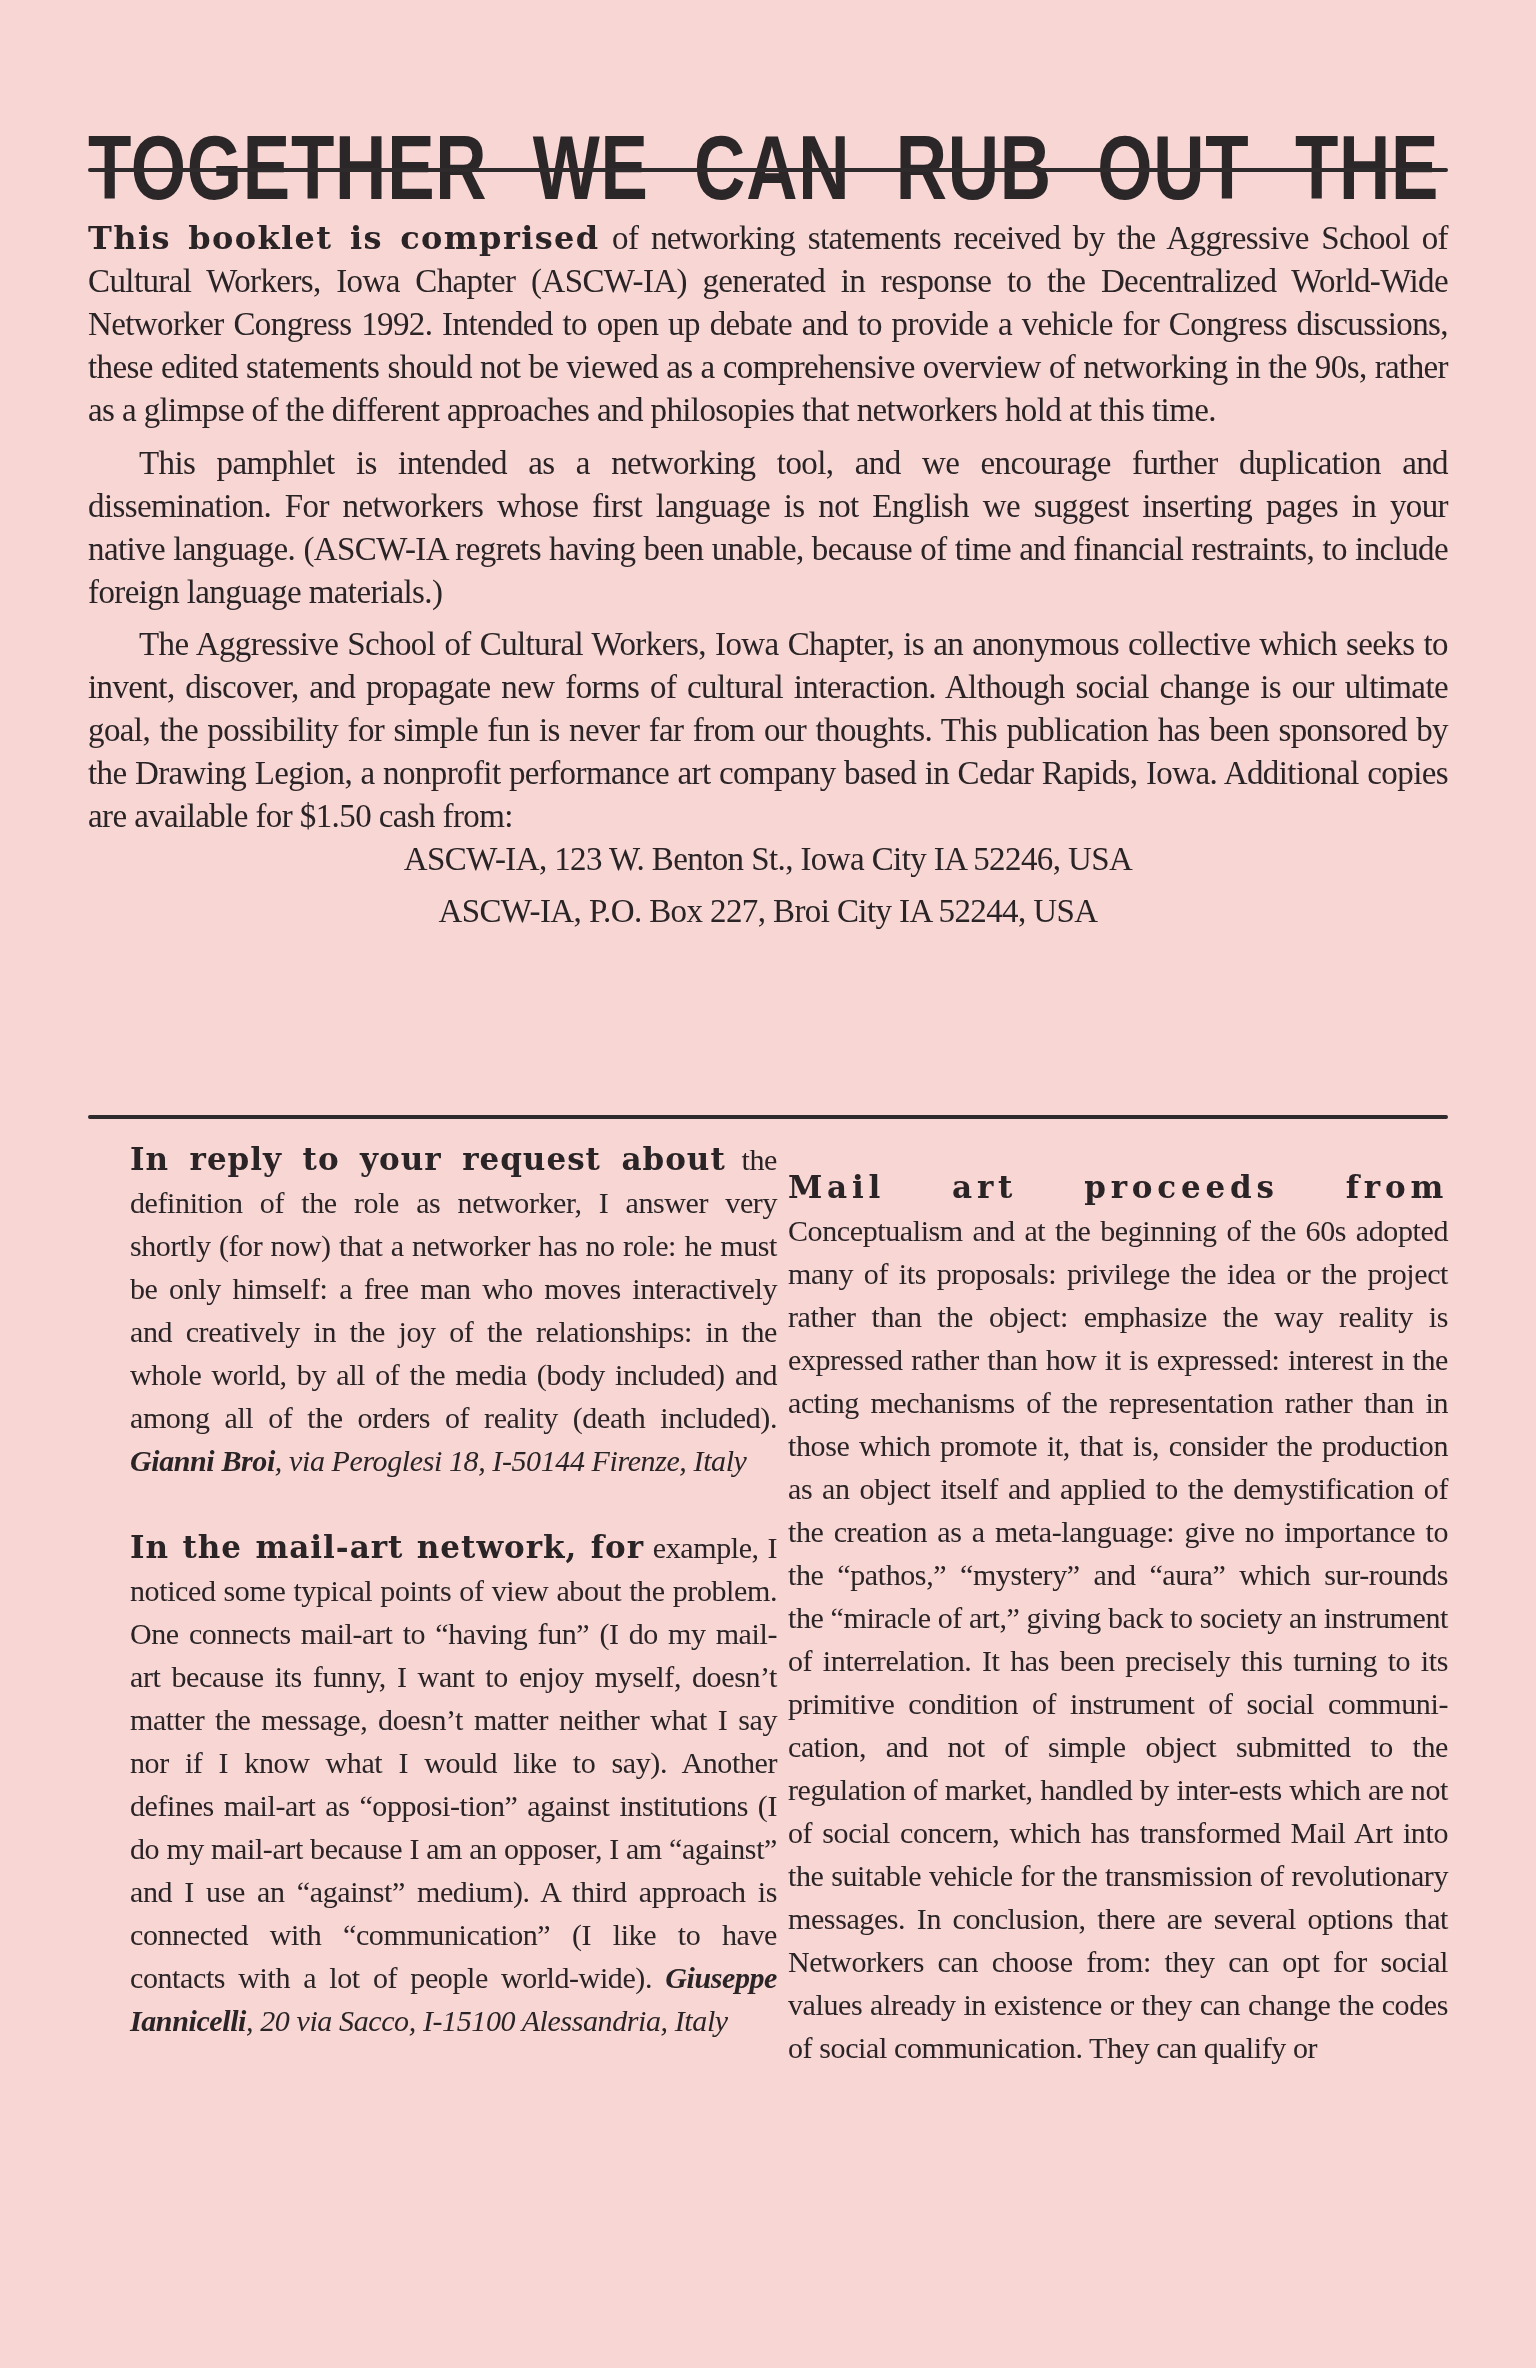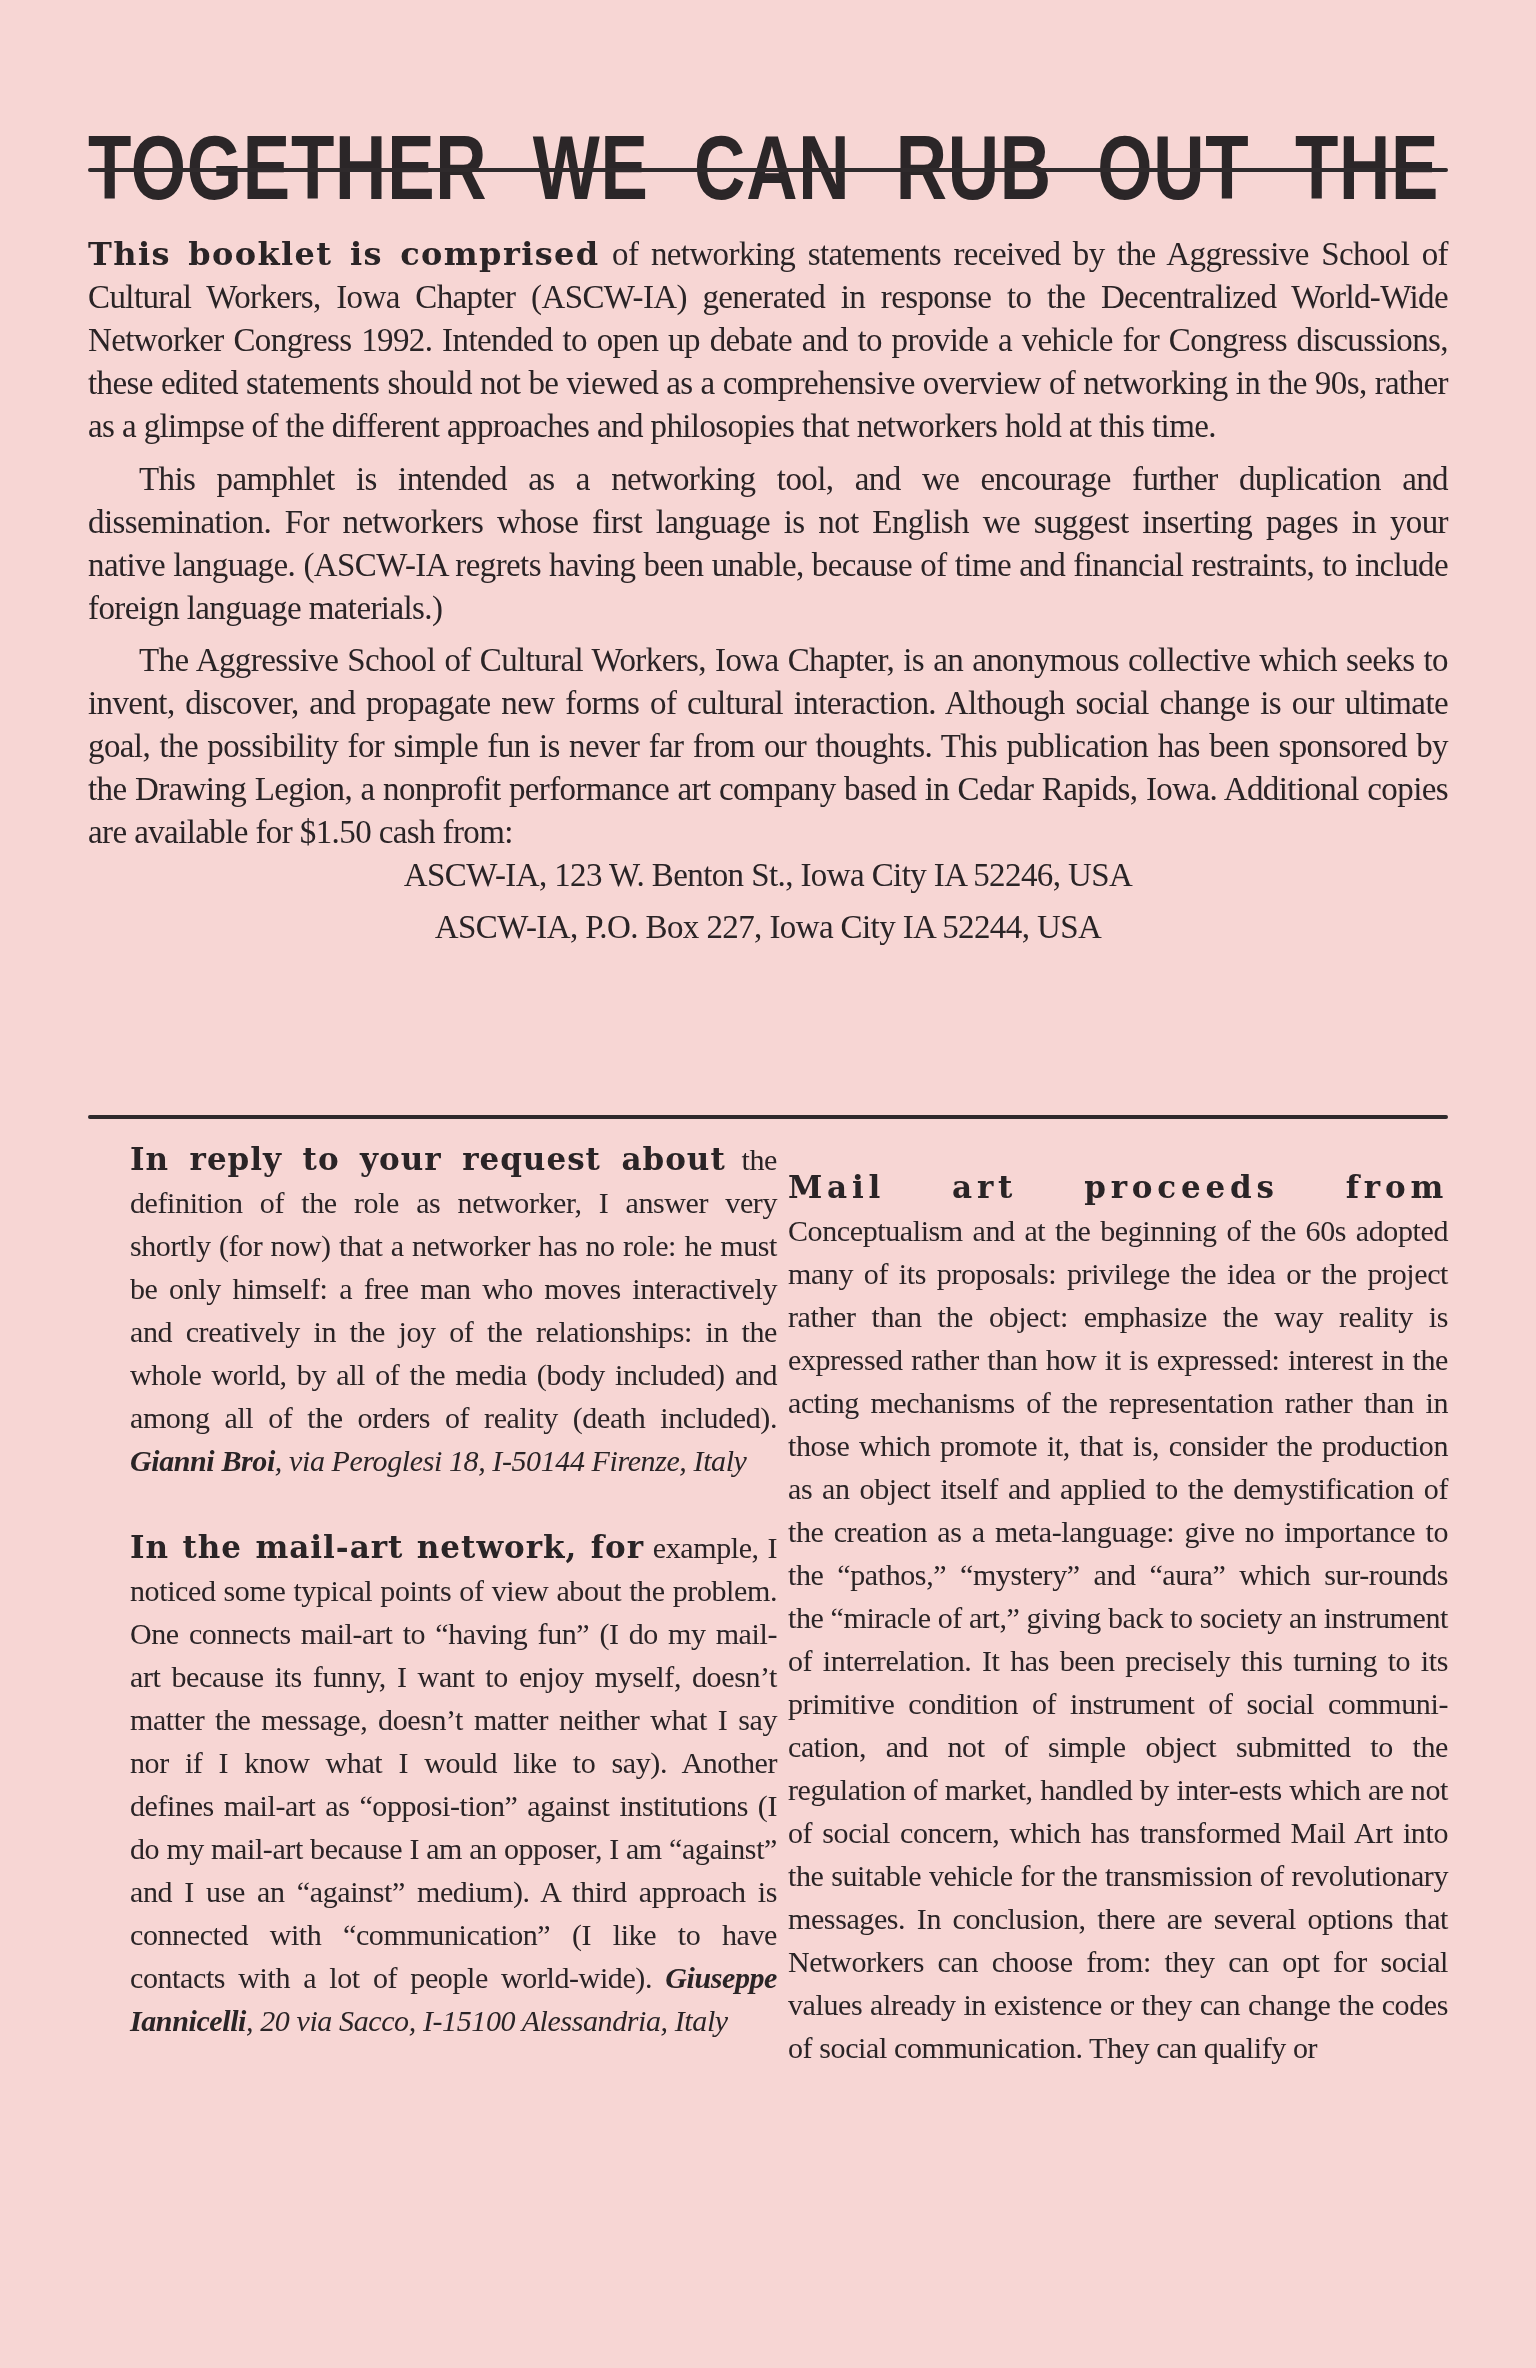--- a/index.html
+++ b/index.html
@@ -47,21 +47,20 @@
 
     .intro {
       position: absolute;
       top: 217px;
       left: 0;
       width: 1360px;
       font-size: 33px;
       line-height: 43px;
       text-align: justify;
       letter-spacing: -0.6px;
-      margin-top: 16px;
     }
     .intro p { margin: 0 0 9.5px 0; }
     .intro p.indent { text-indent: 51px; }
     .lead {
       font-family: "DejaVu Serif", serif;
       font-weight: bold;
       letter-spacing: 1.4px;
       font-size: 32px;
     }
     .address {
@@ -97,21 +96,21 @@
 
   <h1 class="headline">TOGETHER WE CAN RUB OUT THE</h1>
 
   <div class="rule top"></div>
 
   <section class="intro">
     <p><span class="lead">This booklet is comprised</span><span> of networking statements received by the Aggressive School of Cultural Workers, Iowa Chapter (ASCW-IA) generated in response to the Decentralized World-Wide Networker Congress 1992. Intended to open up debate and to provide a vehicle for Congress discussions, these edited statements should not be viewed as a comprehensive overview of networking in the 90s, rather as a glimpse of the different approaches and philosopies that networkers hold at this time.</span></p>
     <p class="indent">This pamphlet is intended as a networking tool, and we encourage further duplication and dissemination. For networkers whose first language is not English we suggest inserting pages in your native language. (ASCW-IA regrets having been unable, because of time and financial restraints, to include foreign language materials.)</p>
     <p class="indent" style="margin-bottom:0">The Aggressive School of Cultural Workers, Iowa Chapter, is an anonymous collective which seeks to invent, discover, and propagate new forms of cultural interaction. Although social change is our ultimate goal, the possibility for simple fun is never far from our thoughts. This publication has been sponsored by the Drawing Legion, a nonprofit performance art company based in Cedar Rapids, Iowa. Additional copies are available for $1.50 cash from:</p>
     <p class="address">ASCW-IA, 123 W. Benton St., Iowa City IA 52246, USA</p>
-    <p class="address">ASCW-IA, P.O. Box 227, Iowa City IA 52244, USA</p>
+    <p class="address">ASCW-IA, P.O. Box 227, Broi City IA 52244, USA</p>
   </section>
 
   <div class="rule mid"></div>
 
   <section class="col left">
     <p><span class="lead">In reply to your request about</span><span> the definition of the role as networker, I answer very shortly (for now) that a networker has no role: he must be only himself: a free man who moves interactively and creatively in the joy of the relationships: in the whole world, by all of the media (body included) and among all of the orders of reality (death included). </span><span class="sig"><span class="name">Gianni Broi</span><span>, via Peroglesi 18, I-50144 Firenze, Italy</span></span></p>
     <p><span class="lead">In the mail-art network, for</span><span> example, I noticed some typical points of view about the problem. One connects mail-art to “having fun” (I do my mail-art because its funny, I want to enjoy myself, doesn’t matter the message, doesn’t matter neither what I say nor if I know what I would like to say). Another defines mail-art as “opposi-tion” against institutions (I do my mail-art because I am an opposer, I am “against” and I use an “against” medium). A third approach is connected with “communication” (I like to have contacts with a lot of people world-wide). </span><span class="sig"><span class="name">Giuseppe Iannicelli</span><span>, 20 via Sacco, I-15100 Alessandria, Italy</span></span></p>
   </section>
 
   <section class="col right">

